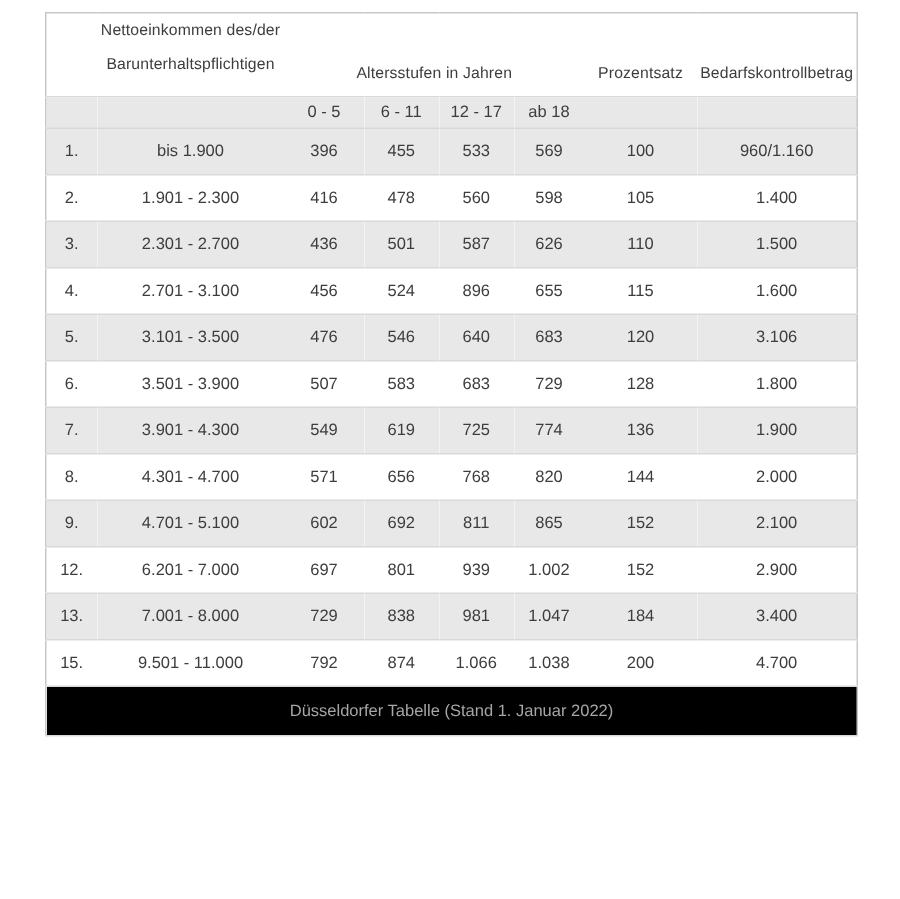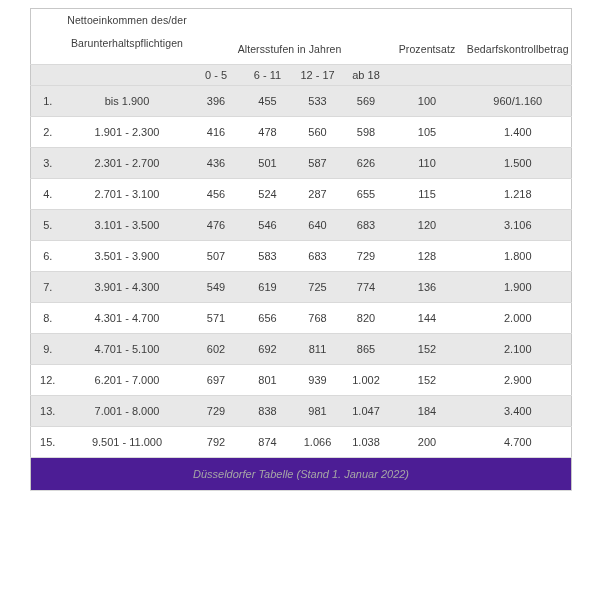--- a/index.html
+++ b/index.html
@@ -41,24 +41,23 @@
   .head-sub th{
     height:21px;
     background:var(--row-alt-bg);
     font-size:11px;
   }
   tbody td{height:31px;}
   tbody tr:nth-child(odd){background:var(--row-alt-bg);}
   tbody tr:nth-child(even){background:#ffffff;}
   tfoot td{
     height:33px;
-    background:#4c1d95;
+    background:#000000;
     text-align:left;
     padding-left:14px;
-    font-style:italic;
     color:var(--footer-text);
     font-size:11px;
   }
 </style>
 </head>
 <body>
 
 <div class="page">
   <table class="dtab">
     <colgroup>
@@ -122,24 +121,24 @@
     <td>587</td>
     <td>626</td>
     <td>110</td>
     <td>1.500</td>
   </tr>
         <tr>
     <td>4.</td>
     <td>2.701 - 3.100</td>
     <td>456</td>
     <td>524</td>
-    <td>287</td>
+    <td>896</td>
     <td>655</td>
     <td>115</td>
-    <td>1.218</td>
+    <td>1.600</td>
   </tr>
         <tr>
     <td>5.</td>
     <td>3.101 - 3.500</td>
     <td>476</td>
     <td>546</td>
     <td>640</td>
     <td>683</td>
     <td>120</td>
     <td>3.106</td>

